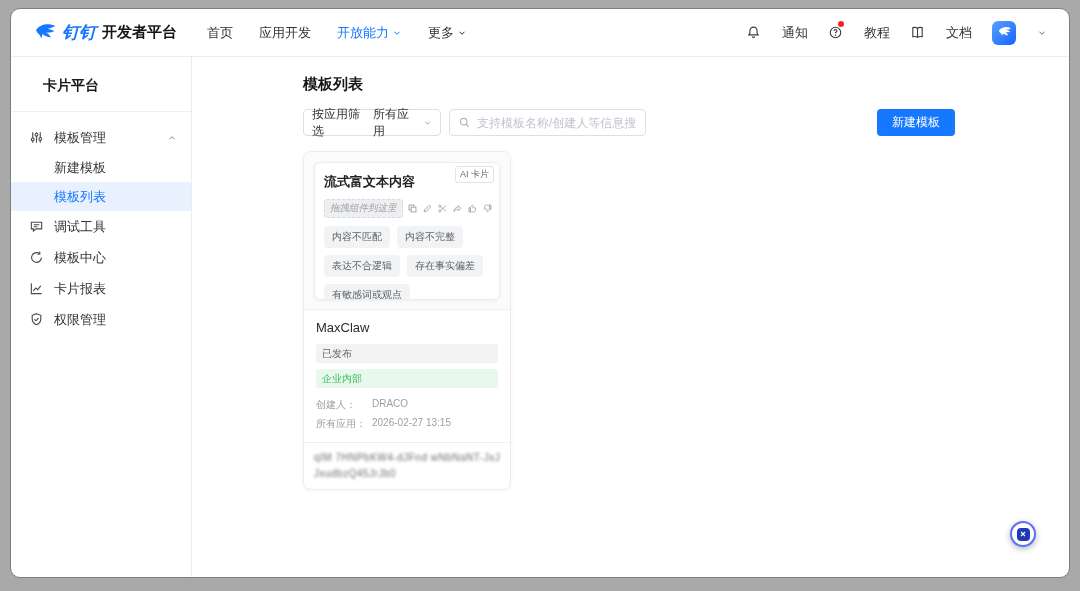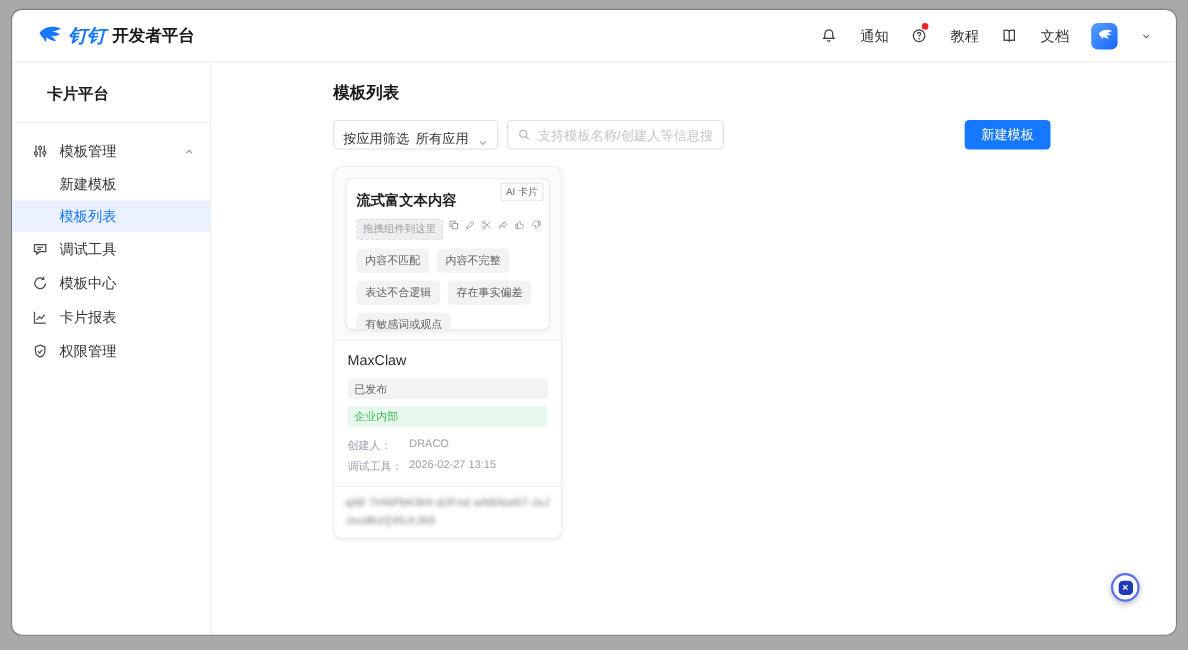--- a/index.html
+++ b/index.html
@@ -52,22 +52,22 @@
   .menu-sub {
     height:29px; display:flex; align-items:center;
     padding-left:43px; font-size:13px; color:#333; cursor:pointer;
   }
   .menu-sub.selected { background:#e9f1ff; color:#1677ff; }
   
   .main { flex:1; padding:18px 114px 0 111px; position:relative; }
   .page-title { font-size:15px; font-weight:bold; color:#161616; margin-bottom:15px; }
   .toolbar { display:flex; align-items:center; margin-bottom:15px; }
   .select-box {
-    width:150px; height:27px; border:1px solid #dcdfe3; border-radius:4px;
-    display:flex; align-items:flex-end; gap:6px; padding:0 8px; font-size:12px; color:#333;
+    width:138px; height:27px; border:1px solid #dcdfe3; border-radius:4px;
+    display:flex; align-items:center; gap:6px; padding:0 8px; font-size:12px; color:#333;
     cursor:pointer; background:#fff;
   }
   .select-box .chev { margin-left:auto; color:#9aa0a6; }
   .search-box {
     width:197px; height:27px; border:1px solid #dcdfe3; border-radius:4px;
     display:flex; align-items:center; gap:6px; padding:0 8px; margin-left:8px; background:#fff;
   }
   .search-box svg { width:13px; height:13px; color:#b0b4ba; flex:0 0 auto; }
   .search-box input {
     border:none; outline:none; font-size:12px; width:100%;
@@ -87,21 +87,21 @@
   .tcard-preview { height:158px; background:#fafbfc; padding:10px; border-bottom:1px solid #f0f0f0; }
   .preview-inner {
     height:138px; background:#fff; border:1px solid #ececec; border-radius:6px;
     box-shadow:0 1px 3px rgba(0,0,0,.06); padding:9px 9px 0; position:relative; overflow:hidden;
   }
   .preview-title { font-size:13px; font-weight:bold; color:#222; margin:1px 0 8px; }
   .ai-badge {
     position:absolute; top:3px; right:5px; font-size:9px; color:#666;
     border:1px solid #e1e3e6; background:#fff; border-radius:3px; padding:1px 4px; white-space:nowrap;
   }
-  .dropzone-row { display:flex; gap:4px; margin-bottom:8px; }
+  .dropzone-row { display:flex; align-items:center; gap:4px; margin-bottom:8px;font-style:italic; }
   .dropzone {
     background:#edeff1; border:1px dashed #d7dade; color:#9aa0a6;
     font-size:9.5px; padding:2px 5px; border-radius:3px; white-space:nowrap;
   }
   .mini-icon { width:11px; height:11px; color:#9aa0a6; flex:0 0 auto; }
   .pill-rows { display:flex; flex-wrap:wrap; gap:7px 7px; }
   .pill {
     background:#f2f3f5; color:#5f6368; font-size:10px;
     padding:4px 8px; border-radius:4px; white-space:nowrap;
   }
@@ -132,20 +132,40 @@
 
 <div class="window">
 
   <header class="topbar">
     <svg class="logo" viewBox="0 0 24 24">
       <path fill="#1677ff" d="M3 9c4-6.2 13.2-7.2 19.2-4-2.3 1.5-5.6 2.5-7.8 2.9 2.7.2 5.3 1 6.9 2.4-2.4 1.2-5.9 1.6-8.1 1.3 1.6 1 3.9 3 4.7 4.9-3.3-.4-6.5-1.9-8.5-3.5l-.9 4.4-2-3.7C5 12.7 3.8 11 3 9z"></path>
     </svg>
     <span class="brand">钉钉</span>
     <span class="platform-title">开发者平台</span>
 
+    <ul class="topnav">
+      <li>
+          <span>首页</span>
+        </li>
+      <li>
+          <span>应用开发</span>
+        </li>
+      <li class="active">
+        <span>开放能力</span>
+        <svg class="chev" viewBox="0 0 16 16">
+            <path d="M4 6l4 4 4-4" fill="none" stroke="currentColor" stroke-width="1.6"></path>
+          </svg>
+      </li>
+      <li>
+        <span>更多</span>
+        <svg class="chev" viewBox="0 0 16 16">
+            <path d="M4 6l4 4 4-4" fill="none" stroke="currentColor" stroke-width="1.6"></path>
+          </svg>
+      </li>
+    </ul>
 
     <div class="top-actions">
       <div class="top-action">
         <svg class="icon15" viewBox="0 0 16 16">
           <path d="M8 2.2a3.8 3.8 0 0 0-3.8 3.8v2.7L3 10.5h10l-1.2-1.8V6A3.8 3.8 0 0 0 8 2.2z" fill="none" stroke="currentColor" stroke-width="1.2"></path>
           <path d="M6.6 12.3a1.5 1.5 0 0 0 2.8 0" fill="none" stroke="currentColor" stroke-width="1.2"></path>
         </svg>
         <span>通知</span>
       </div>
       <div class="top-action">
@@ -296,21 +316,21 @@
           <div class="card-name">MaxClaw</div>
           <div class="tag-row">
             <span class="tag tag-gray">已发布</span>
             <span class="tag tag-green">企业内部</span>
           </div>
           <div class="meta-row">
             <span class="meta-label">创建人：</span>
             <span>DRACO</span>
           </div>
           <div class="meta-row">
-            <span class="meta-label">调试工具：</span>
+            <span class="meta-label">所有应用：</span>
             <span>2026-02-27 13:15</span>
           </div>
         </div>
 
         <div class="tcard-footer">
           <div class="blurred">qIM 7HNPbKW4-dJFnd wNbNaNT-JxJF cA1</div>
           <div class="blurred">JxudbzQ45JrJb0</div>
         </div>
       </div>
     </main>

